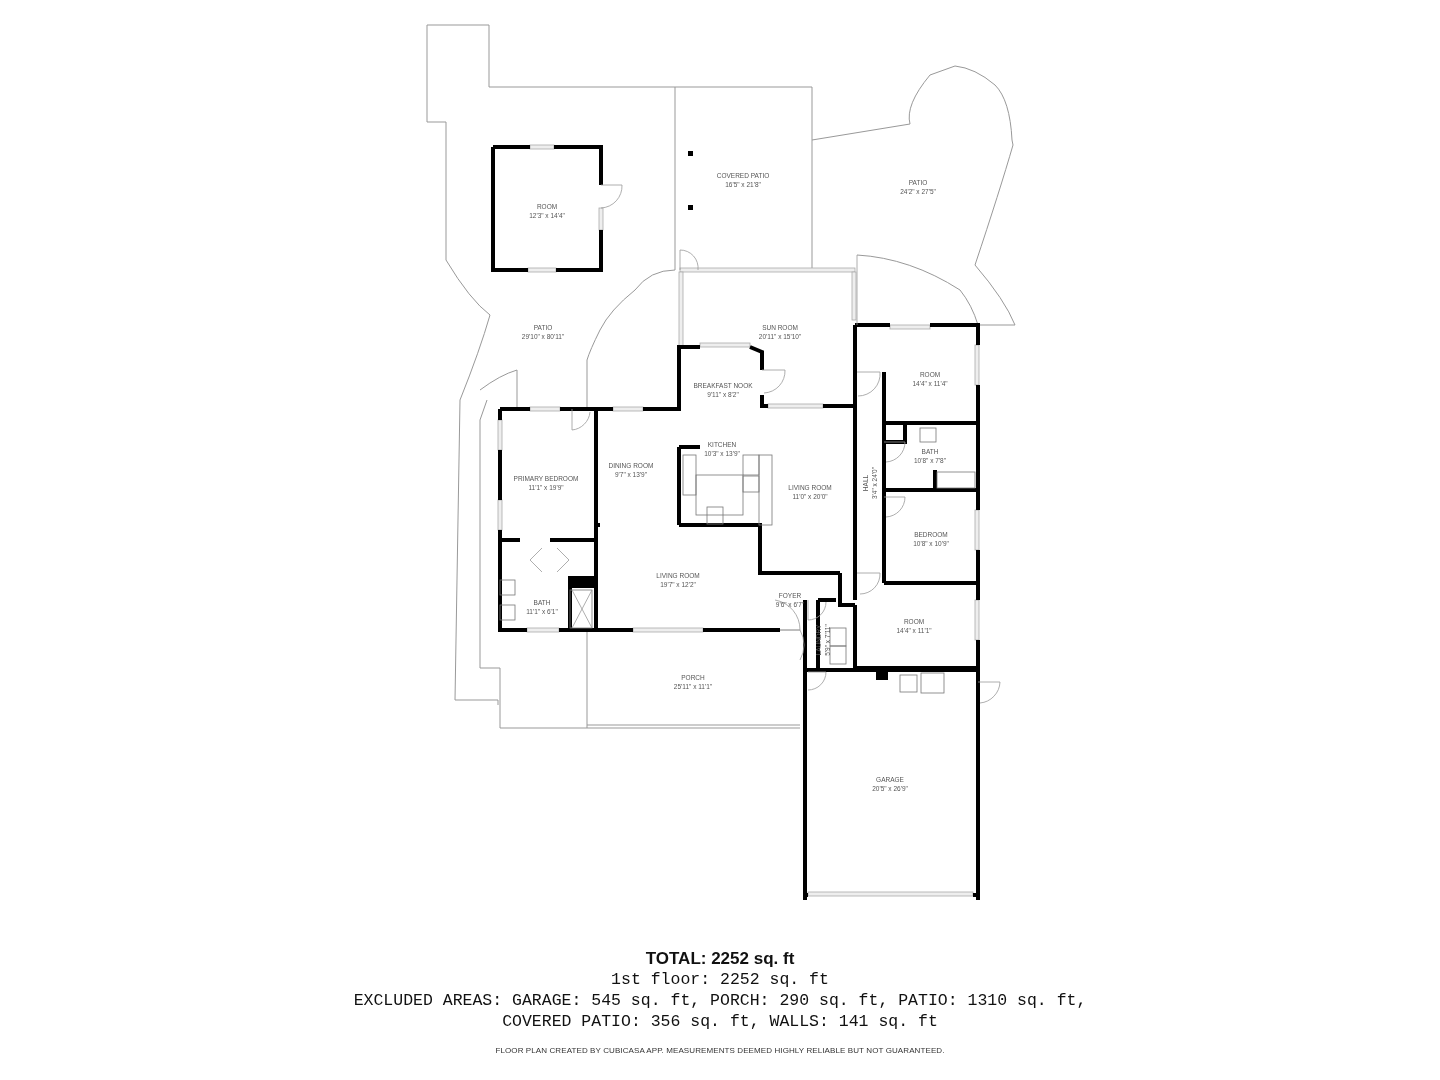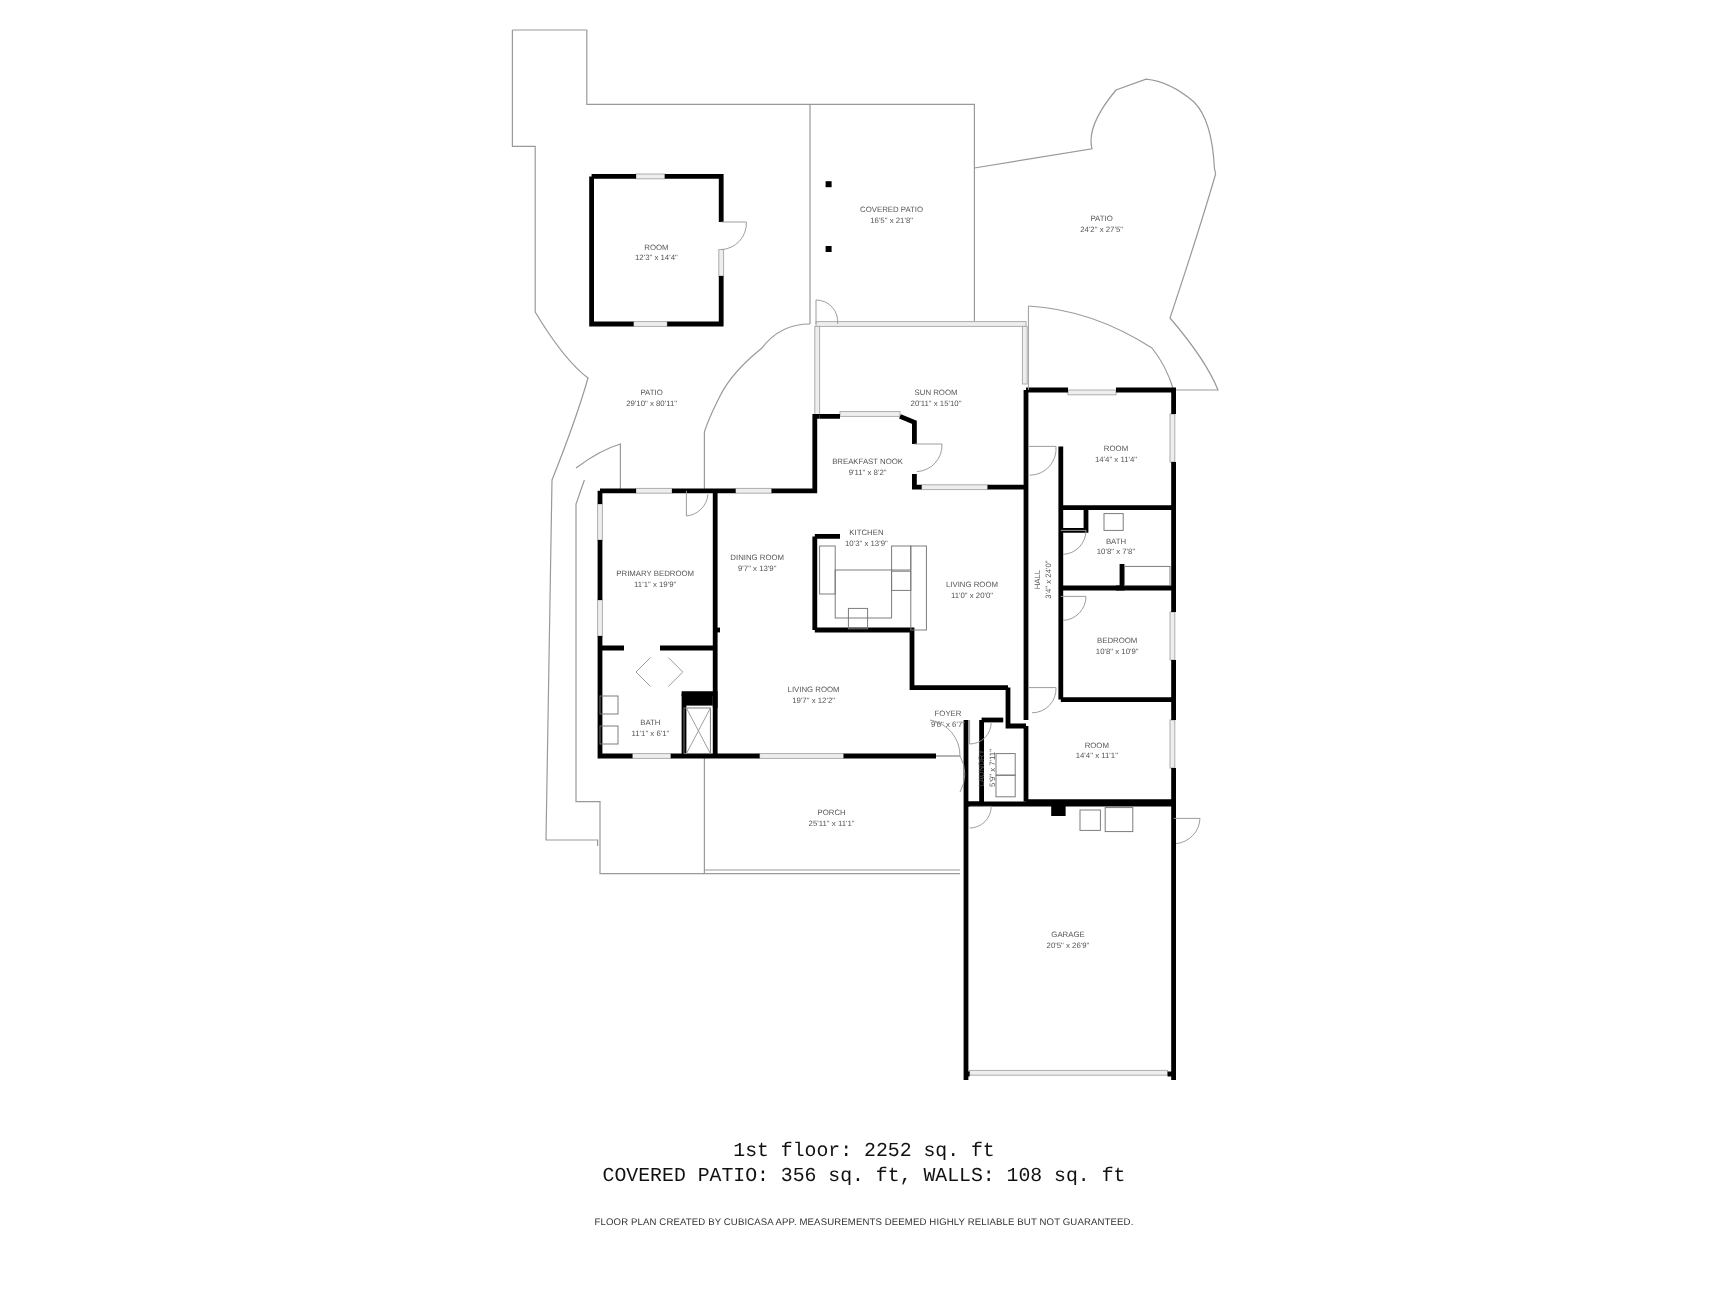--- a/index.html
+++ b/index.html
@@ -4,21 +4,21 @@
 <style>
   html, body { margin: 0; padding: 0; background: #ffffff; }
   body { width: 1440px; height: 1080px; position: relative; overflow: hidden; font-family: "Liberation Sans", "DejaVu Sans", sans-serif; }
   #plan { position: absolute; left: 0; top: 0; width: 1440px; height: 1080px; }
   .room-label { position: absolute; transform: translate(-50%, -50%); text-align: center; font-size: 6.5px; color: #555; line-height: 9px; white-space: nowrap; }
   .room-label .dim { display: block; }
   .room-label.vertical { transform: translate(-50%, -50%) rotate(-90deg); }
   #summary { position: absolute; left: 0; top: 948px; width: 1440px; text-align: center; color: #111; }
   #summary .total { font-size: 17px; font-weight: bold; line-height: 21px; }
   #summary .line { font-size: 16.5px; line-height: 21px; font-family: Liberation Mono, monospace; }
-  #summary .disclaimer { font-size: 8px; margin-top: 24px; color: #333; letter-spacing: 0.1px; }
+  #summary .disclaimer { font-size: 8px; margin-top: 14px; color: #333; letter-spacing: 0.1px; }
 </style>
 </head>
 <body>
 
 <svg id="plan" width="1440" height="1080" viewBox="0 0 1440 1080" xmlns="http://www.w3.org/2000/svg">
 
   <g fill="none" stroke="#999" stroke-width="1">
 
     <path d="M427,25 L489,25 L489,87 L675,87 L675,270"></path>
     <path d="M427,25 L427,122 L446,122 L446,260 Q470,300 490,315 Q480,350 460,400 L455,700 L498,700 L498,705"></path>
@@ -156,16 +156,18 @@
   <div class="room-label" style="left:790px;top:600px;"><span>FOYER</span><span class="dim">9'6" x 6'7"</span></div>
   <div class="room-label" style="left:542px;top:607px;"><span>BATH</span><span class="dim">11'1" x 6'1"</span></div>
   <div class="room-label" style="left:914px;top:626px;"><span>ROOM</span><span class="dim">14'4" x 11'1"</span></div>
   <div class="room-label" style="left:693px;top:682px;"><span>PORCH</span><span class="dim">25'11" x 11'1"</span></div>
   <div class="room-label" style="left:890px;top:784px;"><span>GARAGE</span><span class="dim">20'5" x 26'9"</span></div>
   <div class="room-label vertical" style="left:870px;top:483px;"><span>HALL</span><span class="dim">3'4" x 24'0"</span></div>
   <div class="room-label vertical" style="left:823px;top:640px;"><span>LAUNDRY</span><span class="dim">5'9" x 7'11"</span></div>
 </div>
 
 <div id="summary">
+  <div class="total">TOTAL: 2252 sq. ft</div>
   <div class="line">1st floor: 2252 sq. ft</div>
-  <div class="line">COVERED PATIO: 356 sq. ft, WALLS: 108 sq. ft</div>
+  <div class="line">EXCLUDED AREAS: GARAGE: 545 sq. ft, PORCH: 290 sq. ft, PATIO: 1310 sq. ft,</div>
+  <div class="line">COVERED PATIO: 356 sq. ft, WALLS: 141 sq. ft</div>
   <div class="disclaimer">FLOOR PLAN CREATED BY CUBICASA APP. MEASUREMENTS DEEMED HIGHLY RELIABLE BUT NOT GUARANTEED.</div>
 </div>
 
 </body></html>

